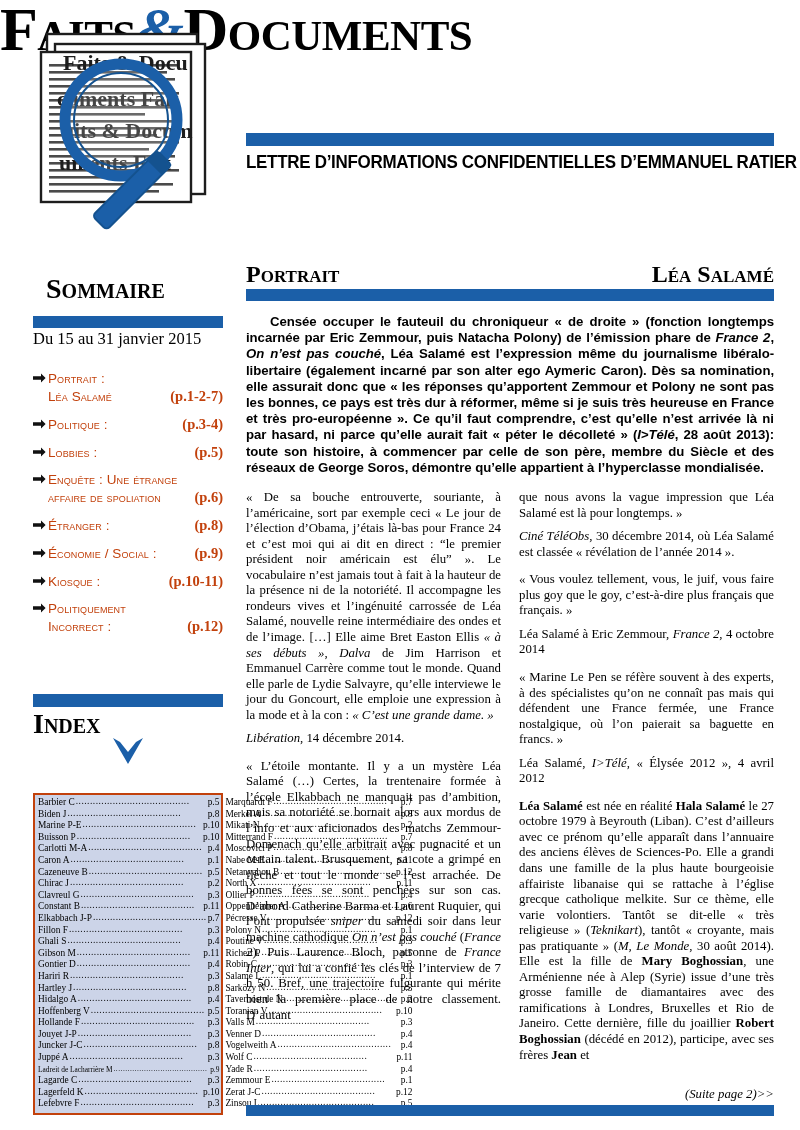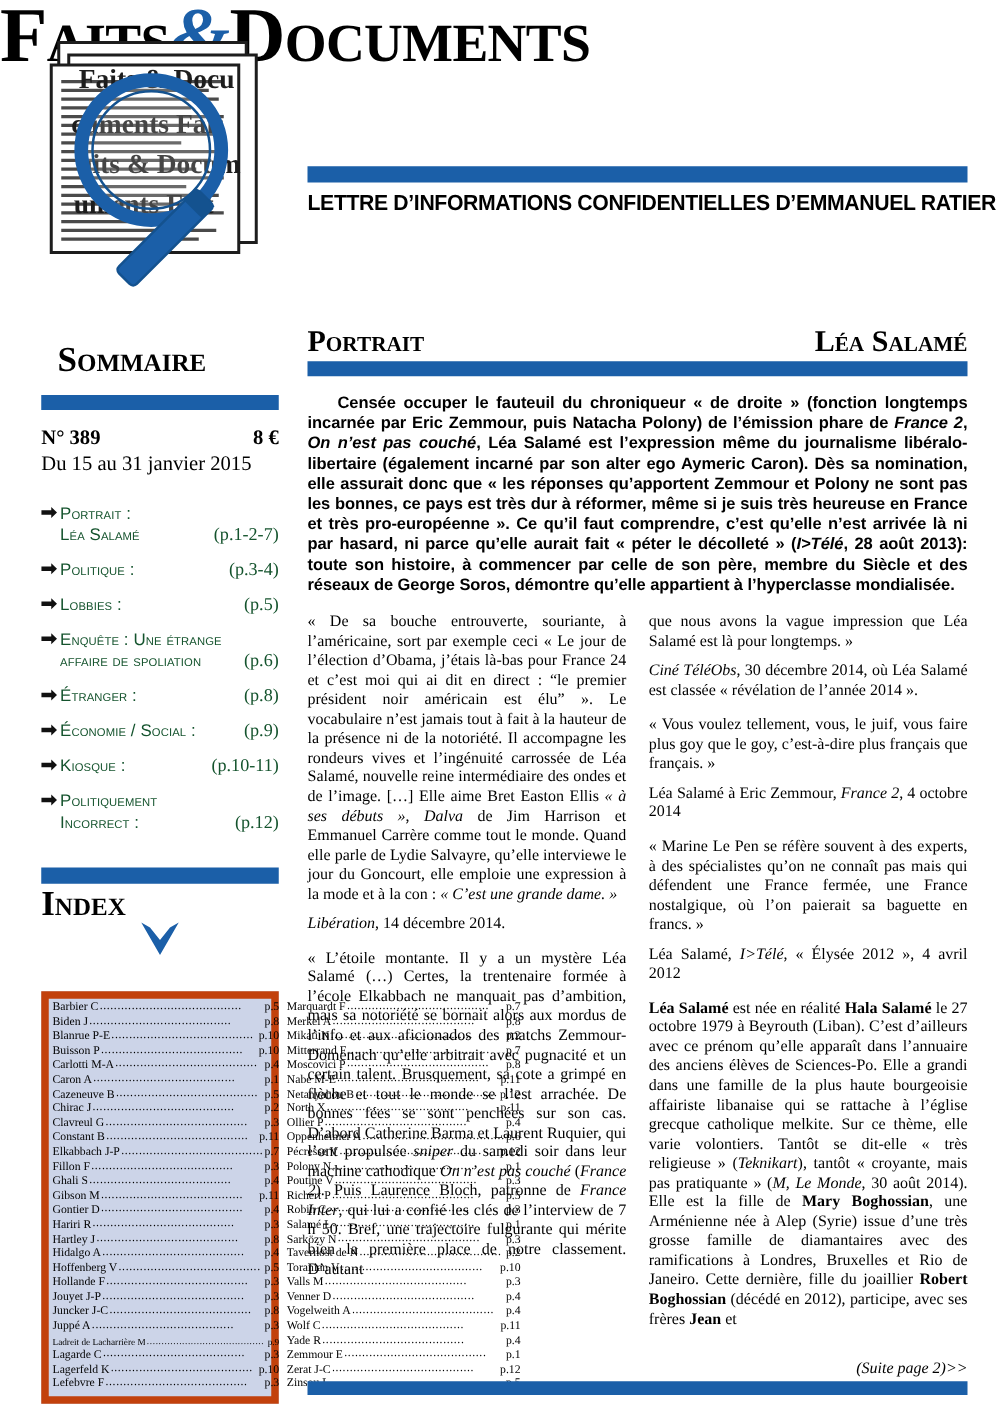--- a/index.html
+++ b/index.html
@@ -61,52 +61,52 @@
   }
   .issue-date{font-weight:400;font-size:16.5px;margin-top:1px;}
 
   .toc{margin-top:22px;}
   .toc-item{
     display:flex;align-items:baseline;
     margin-bottom:11px;
     font-family:"Liberation Sans", sans-serif;
     font-variant:small-caps;
     font-size:13.5px;
-    color:#14532d;
+    color:#c2410c;
     justify-content:center;
   }
   .toc-arrow{
     display:inline-block;width:15px;flex:0 0 15px;
     color:#000;font-size:12px;line-height:1;
   }
   .toc-body{flex:1 1 auto;}
   .toc-line{display:flex;justify-content:space-between;align-items:baseline;}
   .toc-label{font-family:"Liberation Sans",sans-serif;font-variant:small-caps;font-size:13.5px;letter-spacing:0.1px;}
   .toc-label.ind{display:block;}
   .toc-page{
     font-family:"Liberation Serif",serif;
     font-variant:normal;
-    font-weight:400;font-size:14.5px;
+    font-weight:700;font-size:14.5px;
     white-space:nowrap;padding-left:6px;
   }
   .toc-sub{margin-top:2px;}
 
   
   .index-head-wrap{position:absolute;left:33px;top:694px;width:190px;}
   .index-rule{height:13px;background:#1b5fa8;width:190px;}
   .index-title{
     font-family:"Liberation Serif", serif;
     font-variant:small-caps;font-weight:700;font-size:28px;line-height:1.05;margin:2px 0 0 0;
   }
   .index-chevron{width:190px;text-align:center;margin-top:-2px;}
 
   .index-table{
     position:absolute;left:33px;top:793px;width:190px;
     background:#ccd4e8;
-    border:6px solid #c2410c;
+    border:2px solid #c2410c;
     padding:2px 3px 3px 3px;
     box-sizing:border-box;
   }
   .idx-grid{display:flex;gap:6px;}
   .idx-col{flex:1 1 50%;}
   .idx-row{
     display:flex;align-items:baseline;
     font-family:"Liberation Serif", serif;
     font-size:9.4px;
     line-height:11.6px;
@@ -229,24 +229,20 @@
     <h1 class="paper-title"><span>Faits</span><span class="amp">&amp;</span><span>Documents</span></h1>
 
     <div class="title-rule"></div>
     <div class="subtitle">LETTRE D’INFORMATIONS CONFIDENTIELLES D’EMMANUEL RATIER</div>
   </div>
 
   <div class="sidebar">
     <div class="sec-head">Sommaire</div>
     <div class="sec-rule"></div>
 
-    <div class="issue-row">
-      <span>N° 389</span>
-      <span>8 €</span>
-    </div>
     <div class="issue-date">Du 15 au 31 janvier 2015</div>
 
     <div class="toc" id="toc-list">
         <div class="toc-item">
           <span class="toc-arrow"><svg width="13" height="10" viewBox="0 0 13 10">
               <polygon points="0,3.2 8,3.2 8,0.6 12.6,5 8,9.4 8,6.8 0,6.8" fill="#111"></polygon>
             </svg></span>
           <span class="toc-body">
             <div class="toc-label ind">Portrait :</div>
             <div class="toc-line toc-sub">
@@ -354,21 +350,21 @@
             <span class="idx-name">Barbier C</span>
             <span class="idx-dots">........................................</span>
             <span class="idx-pg">p.5</span>
           </div>
           <div class="idx-row">
             <span class="idx-name">Biden J</span>
             <span class="idx-dots">........................................</span>
             <span class="idx-pg">p.8</span>
           </div>
           <div class="idx-row">
-            <span class="idx-name">Blanrue P-E</span>
+            <span class="idx-name">Marine P-E</span>
             <span class="idx-dots">........................................</span>
             <span class="idx-pg">p.10</span>
           </div>
           <div class="idx-row">
             <span class="idx-name">Buisson P</span>
             <span class="idx-dots">........................................</span>
             <span class="idx-pg">p.10</span>
           </div>
           <div class="idx-row">
             <span class="idx-name">Carlotti M-A</span>

